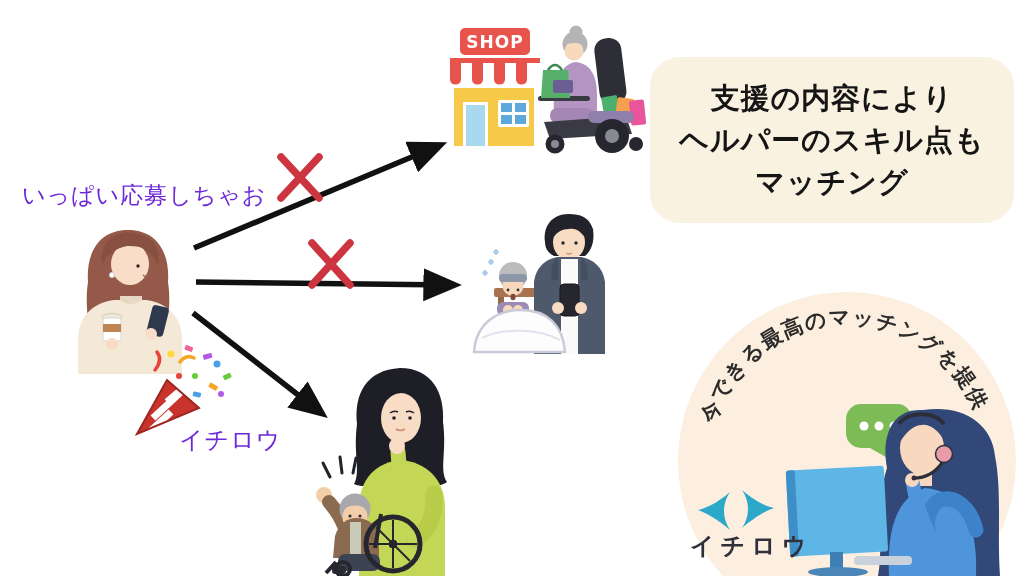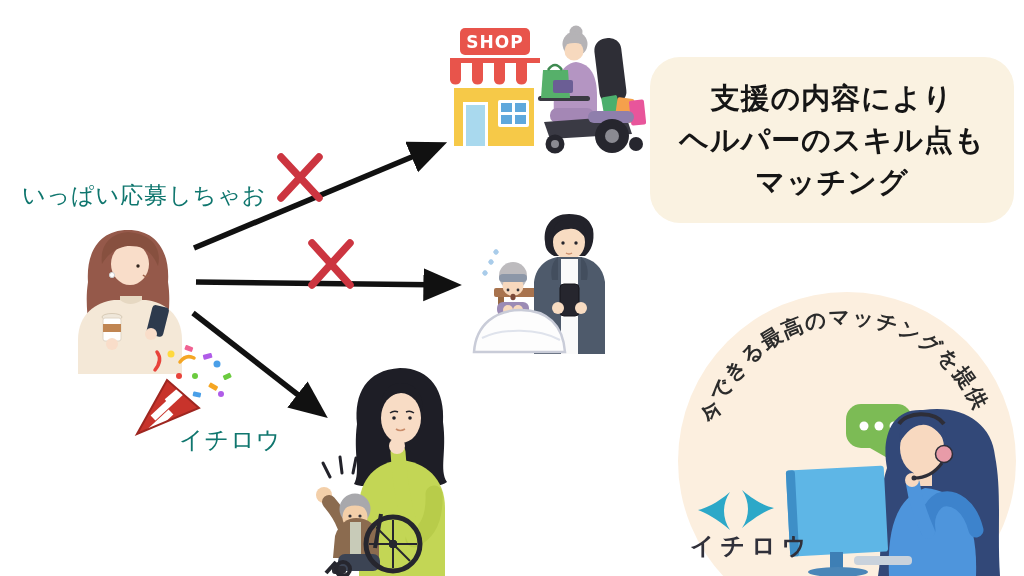--- a/index.html
+++ b/index.html
@@ -4,21 +4,21 @@
 <style>
   * { margin:0; padding:0; box-sizing:border-box; }
   body { background:#888; font-family:"DejaVu Sans","Liberation Sans",sans-serif; }
   .canvas {
     position:relative; width:1024px; height:576px;
     background:#ffffff; overflow:hidden;
     font-family:"DejaVu Sans","Liberation Sans",sans-serif;
   }
   .abs { position:absolute; }
   .caption {
-    color:#0f766e; font-size:23px; letter-spacing:1px; white-space:nowrap;
+    color:#6d28d9; font-size:23px; letter-spacing:1px; white-space:nowrap;
   }
   #apply-caption   { left:22px;  top:180px; }
   #matching-caption{ left:179px; top:424px; font-size:24px; }
   #skill-panel {
     left:650px; top:57px; width:364px; height:166px;
     background:#faf2e1; border-radius:30px;
     display:flex; flex-direction:column; justify-content:center; align-items:center;
     gap:6px;
   }
   .skill-line {

